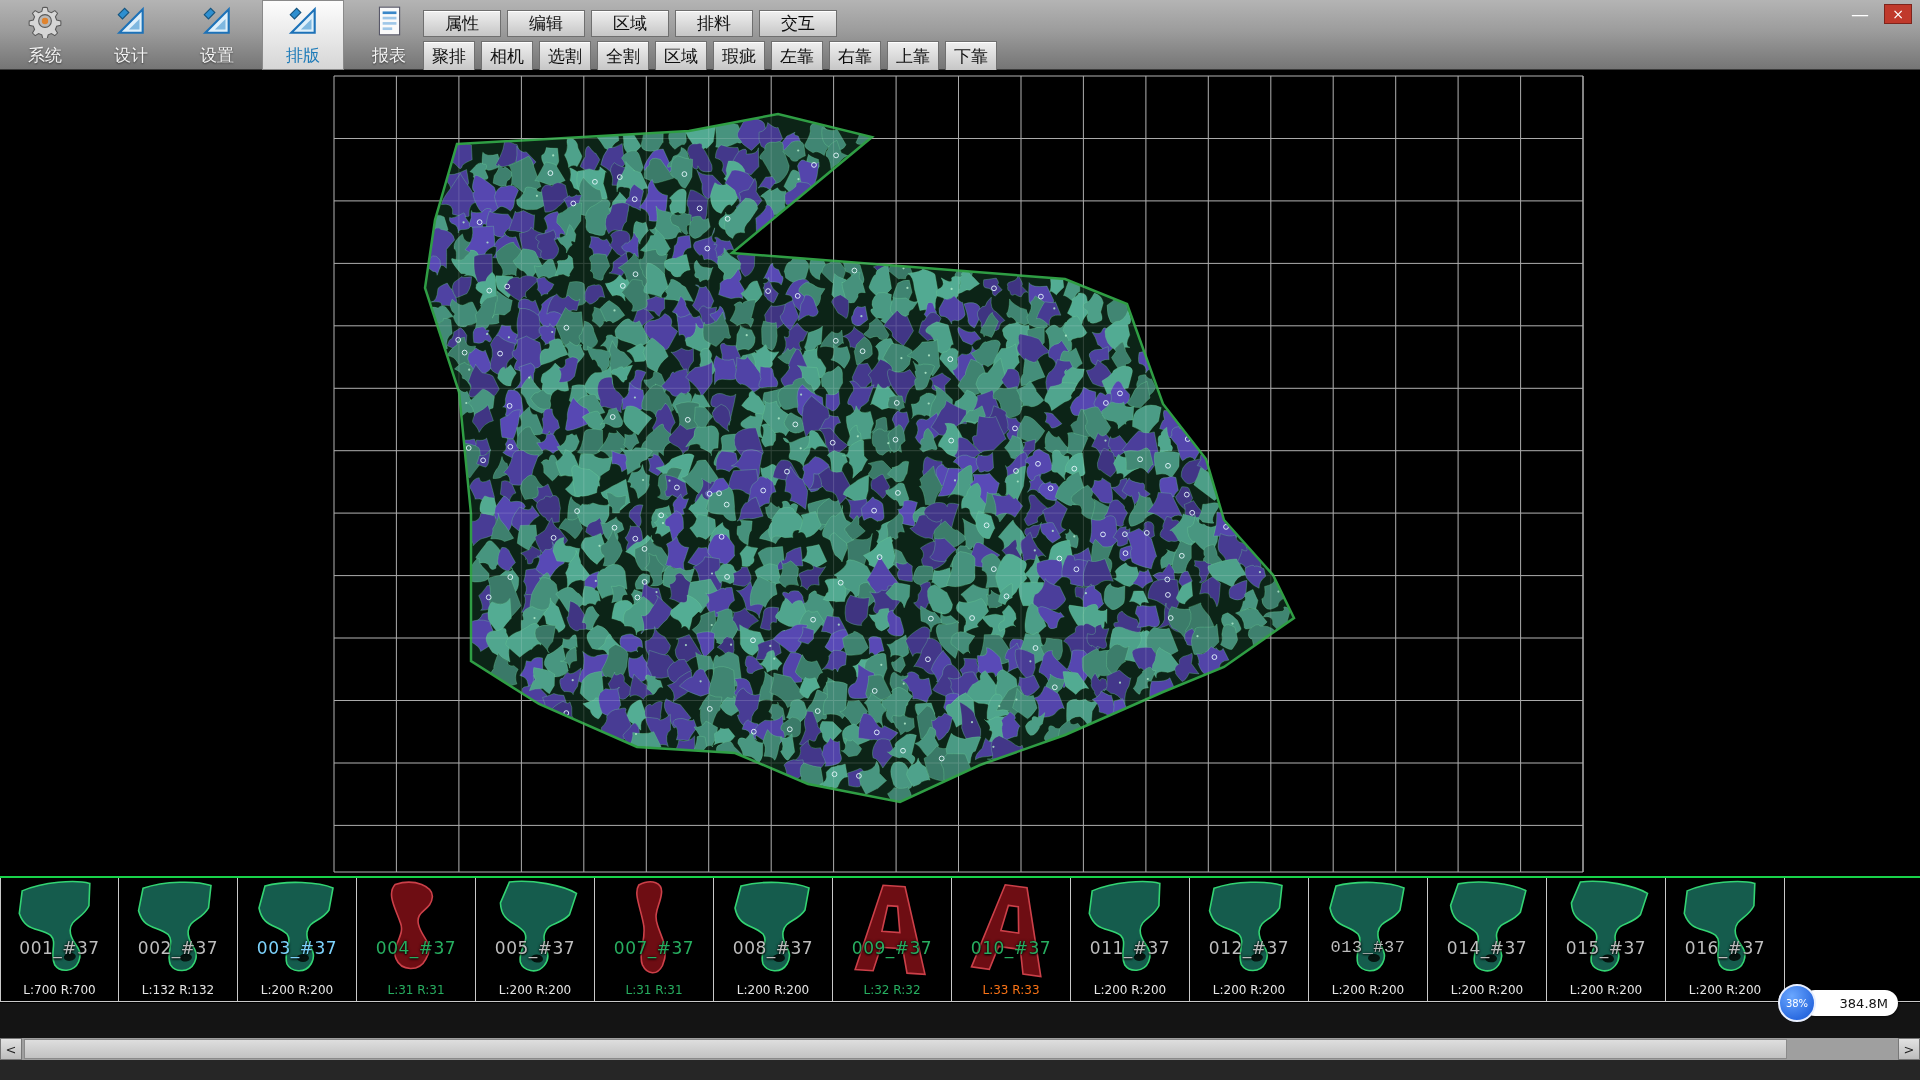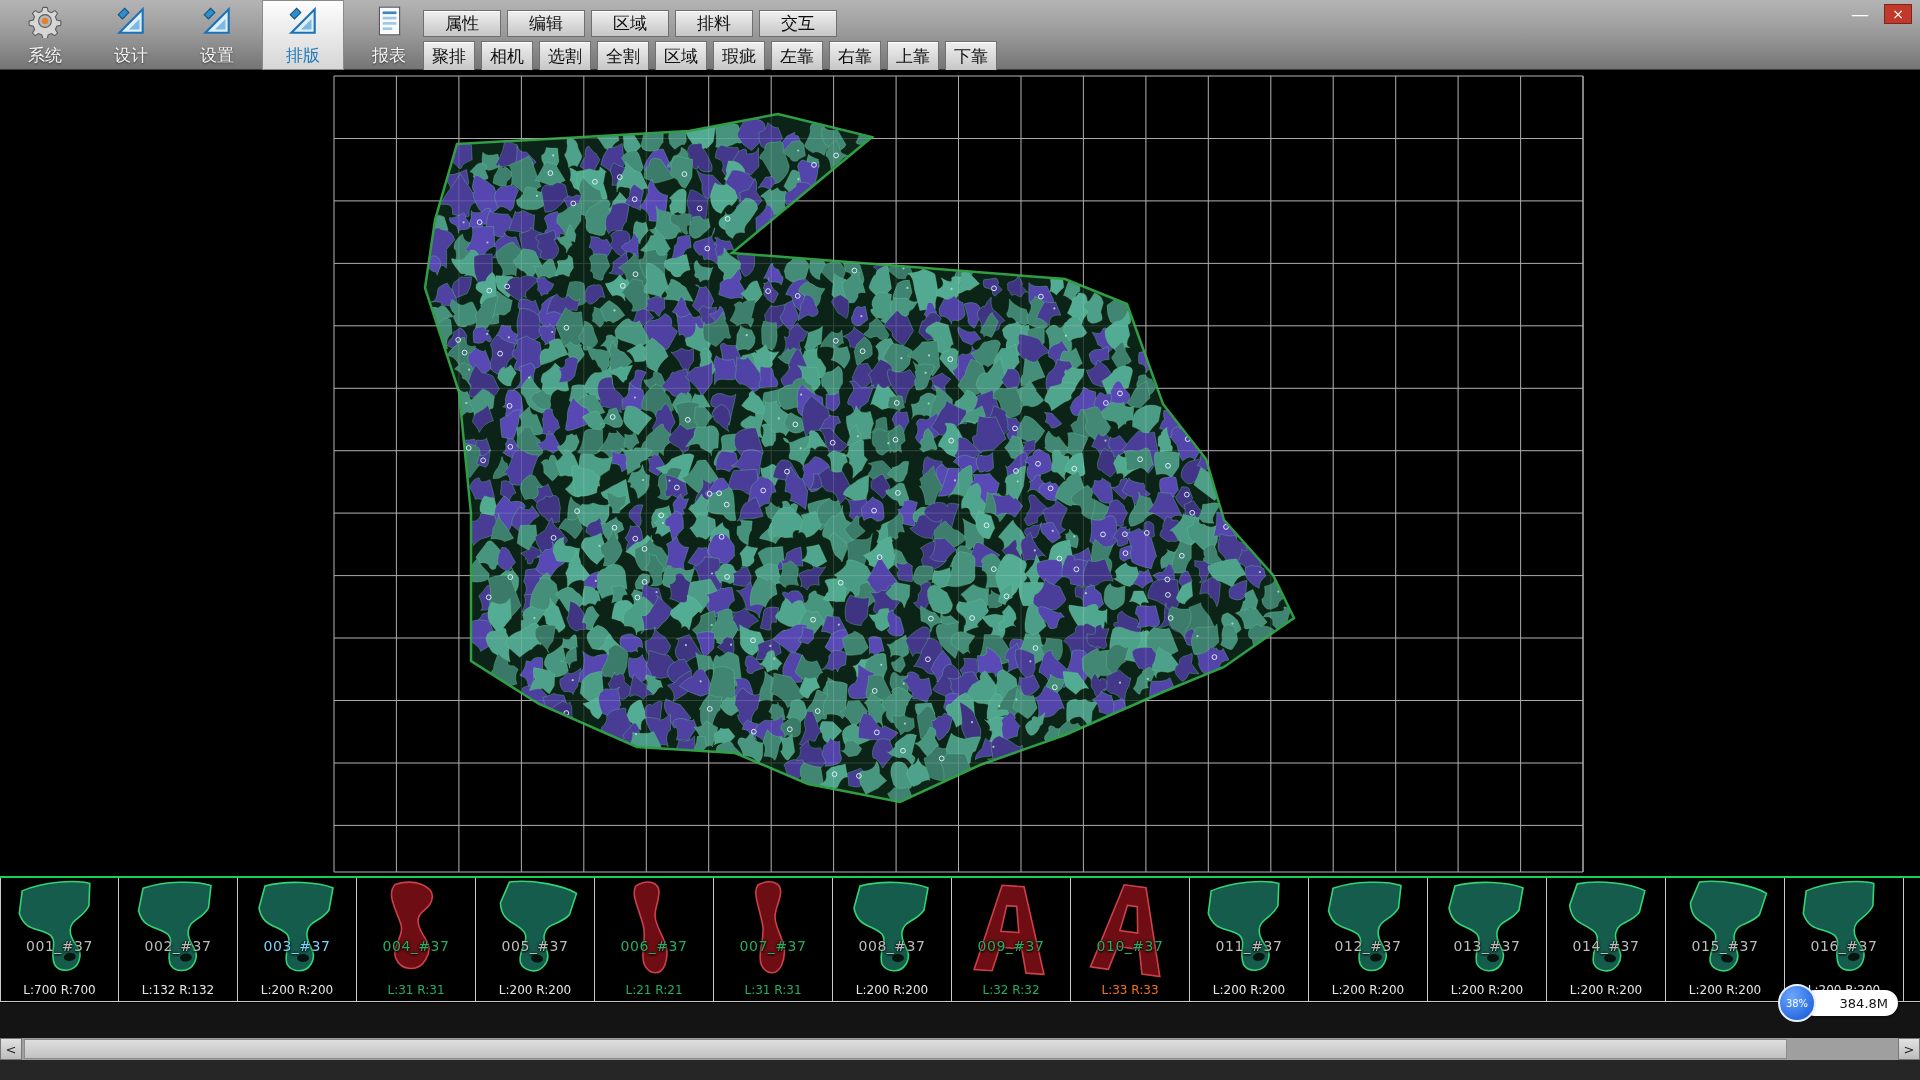--- a/index.html
+++ b/index.html
@@ -34,21 +34,21 @@
   
   .canvas-area { position:absolute; left:0; top:70px; width:1920px; height:806px; background:#000; }
   .canvas-area svg { display:block; }
 
   
   .pieces-strip { position:absolute; left:0; top:876px; width:1920px; height:126px; background:#000;
     border-top:2px solid #19d24a; border-bottom:1px solid #c9c9c9; display:flex; overflow:hidden; }
   .cell { position:relative; flex:none; width:119px; height:123px; border-right:1px solid #c9c9c9; background:#000; }
   .cell:first-child { border-left:1px solid #c9c9c9; }
   .cell svg { position:absolute; left:50%; transform:translateX(-50%); top:2px; }
-  .pname { position:absolute; top:60px; width:100%; text-align:center; font-size:14px;
+  .pname { position:absolute; top:60px; width:100%; text-align:center; font-size:17px;
     text-shadow:0 1px 2px #000, 0 0 3px #000; letter-spacing:.5px; }
   .plr { position:absolute; bottom:4px; width:100%; text-align:center; font-size:12px;
     text-shadow:0 1px 2px #000, 0 0 3px #000; }
 
   
   .status-gap { position:absolute; left:0; top:1003px; width:1920px; height:35px; background:#141414; }
   .mem-badge { position:absolute; top:984px; right:22px; width:120px; height:38px; z-index:6; }
   .pill { position:absolute; right:0; top:6px; width:96px; height:26px; background:#fff; border-radius:13px;
     display:flex; align-items:center; justify-content:flex-end; padding-right:10px;
     font-size:13px; color:#111; box-shadow:0 1px 3px rgba(0,0,0,.6); }
@@ -1265,25 +1265,20 @@
               <path d="M26,6 C46,-2 64,6 64,16 C64,30 48,30 52,44 C56,58 70,62 62,78 C56,92 38,92 32,80 C26,68 40,56 34,44 C28,30 18,16 26,6 Z" fill="#6e0d13" stroke="#cc4049" stroke-width="1.6"></path>
             </g>
           </svg></span><div class="pname" style="color: rgb(39, 174, 96);">004_#37</div><div class="plr" style="color: rgb(39, 174, 96);">L:31 R:31</div></div>
       <div class="cell"><span><svg width="106" height="100" viewBox="0 0 100 100">
             <g transform="rotate(8 50 50)">
               <path d="M18,6 C40,0 72,2 86,8 L82,30 C74,42 62,40 60,52 C58,66 72,70 64,84 C58,94 44,92 40,84 C36,72 46,62 40,54 C30,44 16,48 12,28 Z" fill="#155c4d" stroke="#33d473" stroke-width="1.6"></path>
               <ellipse cx="56" cy="78" rx="6" ry="4" fill="#06130f" stroke-width="0.8"></ellipse>
             </g>
           </svg></span><div class="pname" style="color: rgb(189, 189, 189);">005_#37</div><div class="plr" style="color: rgb(230, 230, 230);">L:200 R:200</div></div>
       <div class="cell"><span><svg width="106" height="100" viewBox="0 0 100 100">
-            <g transform="rotate(-8 50 50)">
-              <path d="M38,4 C52,-2 62,4 60,14 C58,26 50,32 54,46 C58,62 64,70 56,86 C50,96 40,94 36,84 C32,72 42,58 40,44 C38,26 32,12 38,4 Z" fill="#6e0d13" stroke="#cc4049" stroke-width="1.6"></path>
-            </g>
-          </svg></span><div class="pname" style="color: rgb(39, 174, 96);">006_#37</div><div class="plr" style="color: rgb(39, 174, 96);">L:21 R:21</div></div>
-      <div class="cell"><span><svg width="106" height="100" viewBox="0 0 100 100">
             <g transform="rotate(-4 50 50)">
               <path d="M38,4 C52,-2 62,4 60,14 C58,26 50,32 54,46 C58,62 64,70 56,86 C50,96 40,94 36,84 C32,72 42,58 40,44 C38,26 32,12 38,4 Z" fill="#6e0d13" stroke="#cc4049" stroke-width="1.6"></path>
             </g>
           </svg></span><div class="pname" style="color: rgb(39, 174, 96);">007_#37</div><div class="plr" style="color: rgb(39, 174, 96);">L:31 R:31</div></div>
       <div class="cell"><span><svg width="106" height="100" viewBox="0 0 100 100">
             <g transform="rotate(0 50 50)">
               <path d="M18,6 C40,0 72,2 86,8 L82,30 C74,42 62,40 60,52 C58,66 72,70 64,84 C58,94 44,92 40,84 C36,72 46,62 40,54 C30,44 16,48 12,28 Z" fill="#155c4d" stroke="#33d473" stroke-width="1.6"></path>
               <ellipse cx="56" cy="78" rx="6" ry="4" fill="#06130f" stroke-width="0.8"></ellipse>
             </g>
           </svg></span><div class="pname" style="color: rgb(189, 189, 189);">008_#37</div><div class="plr" style="color: rgb(230, 230, 230);">L:200 R:200</div></div>
@@ -1307,21 +1302,21 @@
             <g transform="rotate(-4 50 50)">
               <path d="M18,6 C40,0 72,2 86,8 L82,30 C74,42 62,40 60,52 C58,66 72,70 64,84 C58,94 44,92 40,84 C36,72 46,62 40,54 C30,44 16,48 12,28 Z" fill="#155c4d" stroke="#33d473" stroke-width="1.6"></path>
               <ellipse cx="56" cy="78" rx="6" ry="4" fill="#06130f" stroke-width="0.8"></ellipse>
             </g>
           </svg></span><div class="pname" style="color: rgb(189, 189, 189);">012_#37</div><div class="plr" style="color: rgb(230, 230, 230);">L:200 R:200</div></div>
       <div class="cell"><span><svg width="106" height="100" viewBox="0 0 100 100">
             <g transform="rotate(0 50 50)">
               <path d="M18,6 C40,0 72,2 86,8 L82,30 C74,42 62,40 60,52 C58,66 72,70 64,84 C58,94 44,92 40,84 C36,72 46,62 40,54 C30,44 16,48 12,28 Z" fill="#155c4d" stroke="#33d473" stroke-width="1.6"></path>
               <ellipse cx="56" cy="78" rx="6" ry="4" fill="#06130f" stroke-width="0.8"></ellipse>
             </g>
-          </svg></span><div class="pname" style="color: rgb(189, 189, 189);">013_#37</div><div class="plr" style="color: rgb(230, 230, 230);">L:200 R:200</div></div>
+          </svg></span><div class="pname" style="color: rgb(189, 189, 189); font-family: Liberation Mono, monospace;">013_#37</div><div class="plr" style="color: rgb(230, 230, 230);">L:200 R:200</div></div>
       <div class="cell"><span><svg width="106" height="100" viewBox="0 0 100 100">
             <g transform="rotate(4 50 50)">
               <path d="M18,6 C40,0 72,2 86,8 L82,30 C74,42 62,40 60,52 C58,66 72,70 64,84 C58,94 44,92 40,84 C36,72 46,62 40,54 C30,44 16,48 12,28 Z" fill="#155c4d" stroke="#33d473" stroke-width="1.6"></path>
               <ellipse cx="56" cy="78" rx="6" ry="4" fill="#06130f" stroke-width="0.8"></ellipse>
             </g>
           </svg></span><div class="pname" style="color: rgb(189, 189, 189);">014_#37</div><div class="plr" style="color: rgb(230, 230, 230);">L:200 R:200</div></div>
       <div class="cell"><span><svg width="106" height="100" viewBox="0 0 100 100">
             <g transform="rotate(8 50 50)">
               <path d="M18,6 C40,0 72,2 86,8 L82,30 C74,42 62,40 60,52 C58,66 72,70 64,84 C58,94 44,92 40,84 C36,72 46,62 40,54 C30,44 16,48 12,28 Z" fill="#155c4d" stroke="#33d473" stroke-width="1.6"></path>
               <ellipse cx="56" cy="78" rx="6" ry="4" fill="#06130f" stroke-width="0.8"></ellipse>

